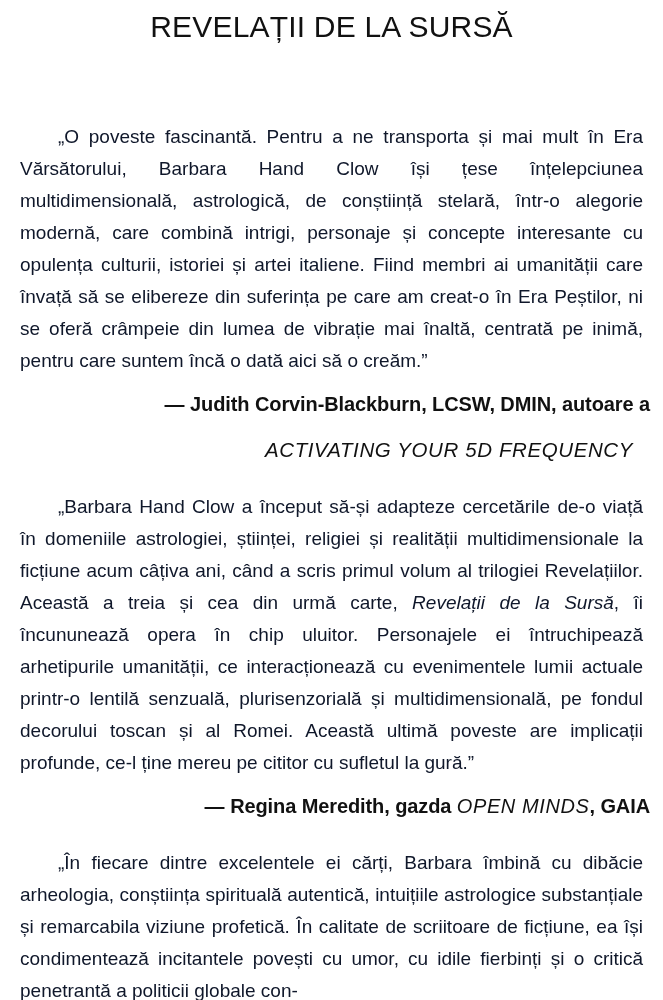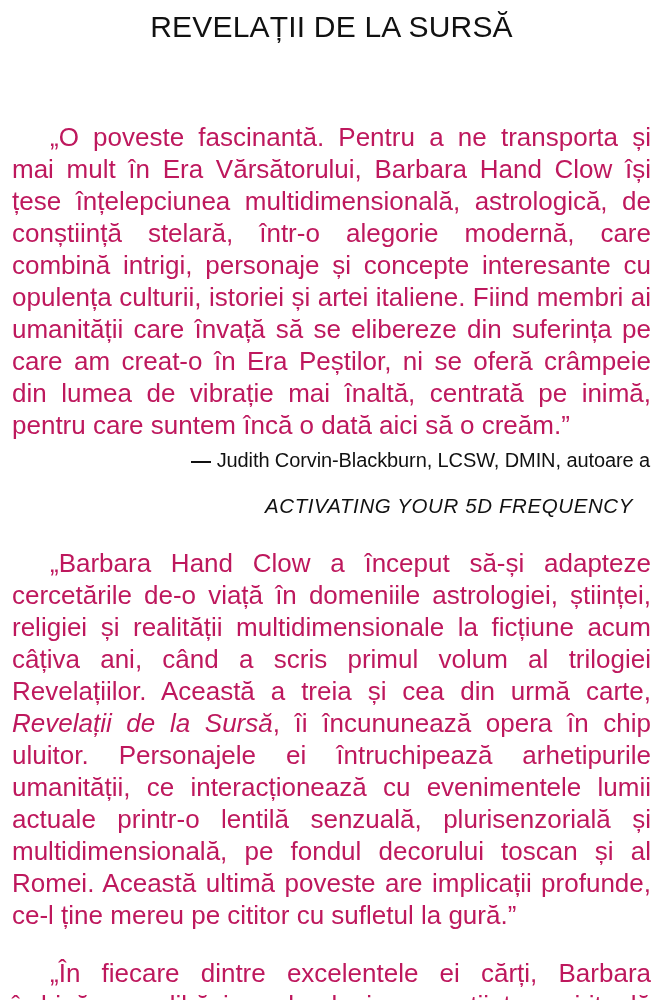--- a/index.html
+++ b/index.html
@@ -45,42 +45,42 @@
   .quote-block.second {
     margin-top: 26px;
   }
   .quote-block.third {
     margin-top: 26px;
   }
 
   .quote-para {
     text-align: justify;
     text-align-last: left;
-    font-size: 26px;
+    font-size: 19px;
     line-height: 32px;
-    margin: 4px;
+    margin: 12px;
     text-indent: 38px;
     word-spacing: 0px;
     hyphens: manual;
-    color: #be185d;
+    color: #0f172a;
   }
 
   .quote-para em {
     font-style: italic;
   }
 
   .attrib {
     text-align: right;
     font-size: 20px;
     line-height: 30px;
     margin: 0;
     padding-right: 5px;
   }
   .attrib-name {
-    font-weight: normal;
+    font-weight: bold;
     letter-spacing: -0.1px;
   }
   .attrib-work {
     font-style: italic;
     font-weight: 400;
     letter-spacing: 0.6px;
   }
   .attrib-line-2 {
     text-align: right;
     font-size: 20.5px;
@@ -104,19 +104,22 @@
   <div class="quote-block first">
     <p class="quote-para">„O poveste fascinantă. Pentru a ne transporta și mai mult în Era Vărsătorului, Barbara Hand Clow își țese înțelepciunea multidimensională, astrologică, de conștiință stelară, într-o alegorie modernă, care combină intrigi, personaje și concepte interesante cu opulența culturii, istoriei și artei italiene. Fiind membri ai umanității care învață să se elibereze din suferința pe care am creat-o în Era Peștilor, ni se oferă crâmpeie din lumea de vibrație mai înaltă, centrată pe inimă, pentru care suntem încă o dată aici să o creăm.”</p>
     <p class="attrib">
       <span class="dash">— </span><span class="attrib-name">Judith Corvin-Blackburn, LCSW, DMIN, autoare a</span>
     </p>
     <p class="attrib-line-2">ACTIVATING YOUR 5D FREQUENCY</p>
   </div>
 
   <div class="quote-block second">
     <p class="quote-para"><span>„Barbara Hand Clow a început să-și adapteze cercetările de-o viață în domeniile astrologiei, științei, religiei și realității multidimensionale la ficțiune acum câțiva ani, când a scris primul volum al trilogiei Revelațiilor. Această a treia și cea din urmă carte, </span><em>Revelații de la Sursă</em><span>, îi încununează opera în chip uluitor. Personajele ei întruchipează arhetipurile umanității, ce interacționează cu evenimentele lumii actuale printr-o lentilă senzuală, plurisenzorială și multidimensională, pe fondul decorului toscan și al Romei. Această ultimă poveste are implicații profunde, ce-l ține mereu pe cititor cu sufletul la gură.”</span></p>
+    <p class="attrib">
+      <span class="dash">— </span><span class="attrib-name">Regina Meredith, gazda </span><span class="attrib-work">OPEN MINDS</span><span class="attrib-name">, </span><span class="attrib-name">GAIA</span>
+    </p>
   </div>
 
   <div class="quote-block third">
     <p class="quote-para">„În fiecare dintre excelentele ei cărți, Barbara îmbină cu dibăcie arheologia, conștiința spirituală autentică, intuițiile astrologice substanțiale și remarcabila viziune profetică. În calitate de scriitoare de ficțiune, ea își condimentează incitantele povești cu umor, cu idile fierbinți și o critică penetrantă a politicii globale con-</p>
   </div>
 
 </div>
 
 </body></html>

